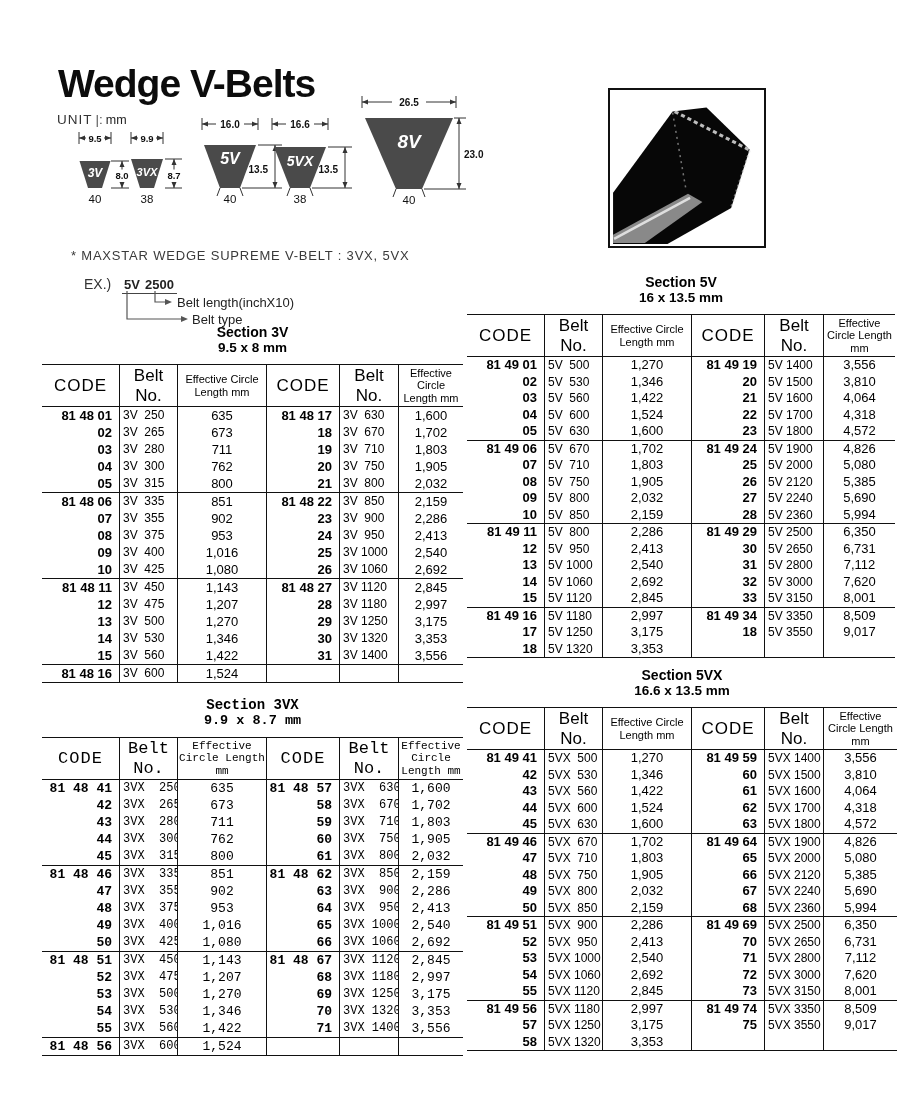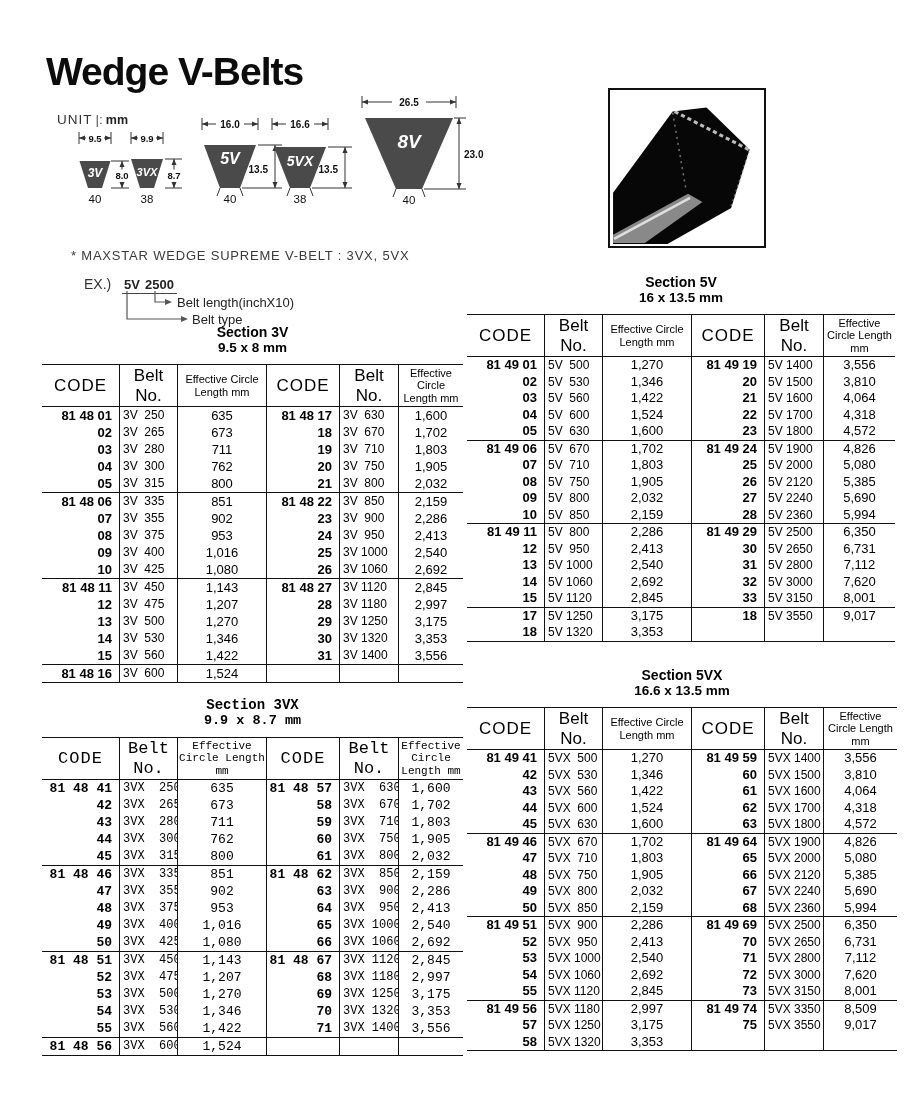--- a/index.html
+++ b/index.html
@@ -1,24 +1,24 @@
 <!DOCTYPE html>
 <html><head>
 <meta charset="utf-8">
 <style>
   html,body{margin:0;padding:0;background:#fff;}
   .page{position:relative;width:922px;height:1096px;background:#fff;overflow:hidden;
         font-family:"Liberation Sans",sans-serif;color:#000;}
   
-  .page-title{position:absolute;left:46px;top:50px;margin:0;font-size:39px;font-weight:bold;
+  .page-title{position:absolute;left:46px;top:50px;margin:12px;font-size:39px;font-weight:bold;
               letter-spacing:-1px;color:#0c0c0c;}
   
   .unit-line{position:absolute;left:57px;top:112px;font-size:13.5px;color:#333;letter-spacing:1px;}
   .unit-line .sep{color:#555;margin:0 3px;letter-spacing:0;}
-  .unit-line .unit-val{font-weight:bold;font-size:12.5px;color:#222;letter-spacing:0;}
+  .unit-line .unit-val{font-weight:normal;font-size:12.5px;color:#222;letter-spacing:0;}
   
   .diagram{position:absolute;left:52px;top:86px;}
   .diagram text{font-family:"Liberation Sans",sans-serif;}
   .belt-label{fill:#fff;font-weight:bold;font-style:italic;}
   .dim-label{fill:#111;font-weight:bold;}
   .angle-label{fill:#111;font-size:11.5px;}
   .dim{stroke:#333;stroke-width:1;fill:none;}
   .dim-arrow{fill:#333;stroke:none;}
   .profile{fill:#4a4a4a;}
   
@@ -431,20 +431,28 @@
           </tr>
           <tr>
             <td class="c0">15</td>
             <td class="c1">5V 1120</td>
             <td class="c2">2,845</td>
             <td class="c3">33</td>
             <td class="c4">5V 3150</td>
             <td class="c5">8,001</td>
           </tr>
           <tr>
+            <td class="c0">81 49 16</td>
+            <td class="c1">5V 1180</td>
+            <td class="c2">2,997</td>
+            <td class="c3">81 49 34</td>
+            <td class="c4">5V 3350</td>
+            <td class="c5">8,509</td>
+          </tr>
+          <tr>
             <td class="c0">17</td>
             <td class="c1">5V 1250</td>
             <td class="c2">3,175</td>
             <td class="c3">18</td>
             <td class="c4">5V 3550</td>
             <td class="c5">9,017</td>
           </tr>
           <tr>
             <td class="c0">18</td>
             <td class="c1">5V 1320</td>

